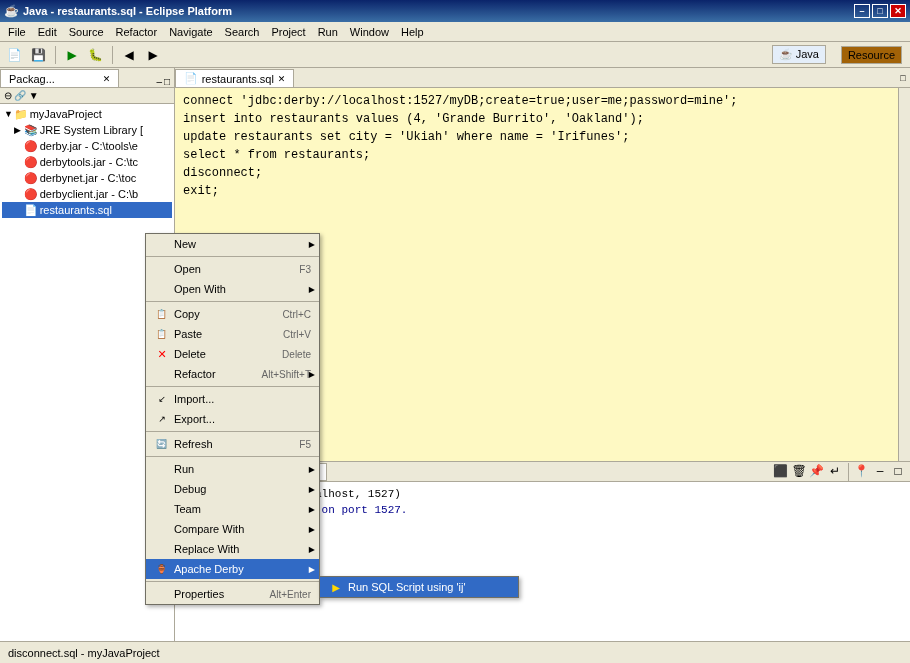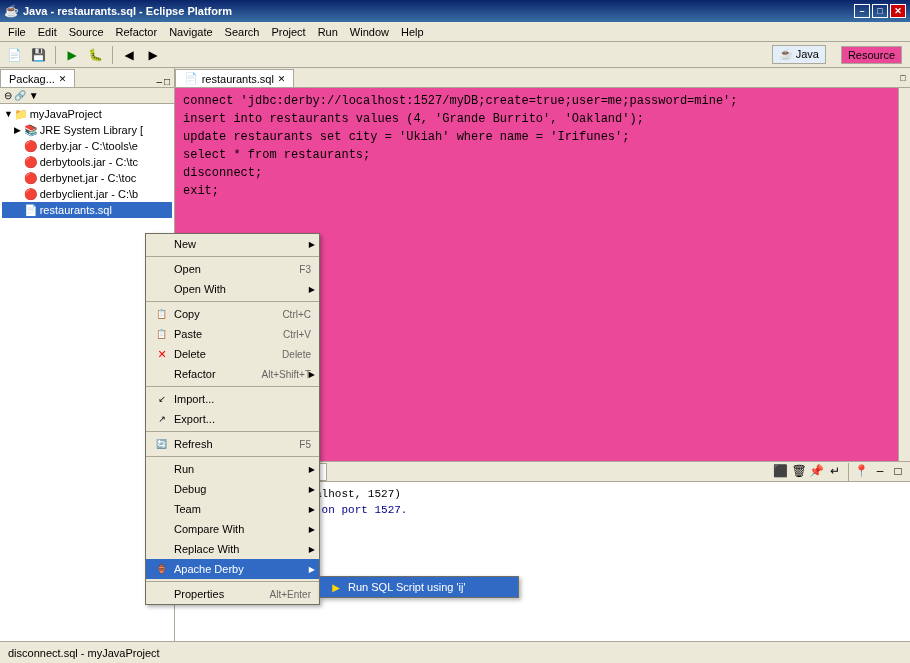--- a/index.html
+++ b/index.html
@@ -90,21 +90,21 @@
       border-bottom: 1px solid #ACA899;
     }
     .tab {
       padding: 2px 8px;
       font-size: 11px;
       border: 1px solid #ACA899;
       border-bottom: none;
       background: #ECE9D8;
       cursor: pointer;
       height: 18px;
-      display: flex; align-items: center;
+      display: flex; align-items: center; gap: 44px;
     }
     .tab.active { background: white; }
 
     
     .tree-view {
       flex: 1;
       overflow: auto;
       font-size: 11px;
       padding: 2px;
     }
@@ -151,21 +151,21 @@
     }
     .editor-tab-close { font-size: 9px; cursor: pointer; }
 
     
     .code-editor {
       flex: 1;
       font-family: 'Courier New', monospace;
       font-size: 12px;
       padding: 4px 8px;
       overflow: auto;
-      background: #ec4899;
+      background: #fef9c3;
       color: #000;
       line-height: 18px;
     }
     .code-line { white-space: pre; }
 
     
     .bottom-panels {
       height: 180px;
       display: flex;
       border-top: 1px solid #ACA899;
@@ -325,21 +325,21 @@
   <div class="tb-separator"></div>
   <button class="tb-btn">◀</button>
   <button class="tb-btn">▶</button>
   <div style="flex:1;"></div>
 
   <div style="display:flex;align-items:center;gap:15px;margin-right:4px;">
     <div style="border:1px solid #ACA899;background:#E4EEF9;padding:2px 6px;font-size:11px;cursor:pointer;">
       <span>☕</span>
       <span>Java</span>
     </div>
-    <div style="border:1px solid #ACA899;background:#ec4899;padding:2px 6px;font-size:11px;cursor:pointer;">
+    <div style="border:1px solid #ACA899;background:#a16207;padding:2px 6px;font-size:11px;cursor:pointer;">
       <span>Resource</span>
     </div>
   </div>
 </div>
 
 <div class="main-area">
 
   <div class="left-panel">
     <div class="tab-bar">
       <div class="tab active">

